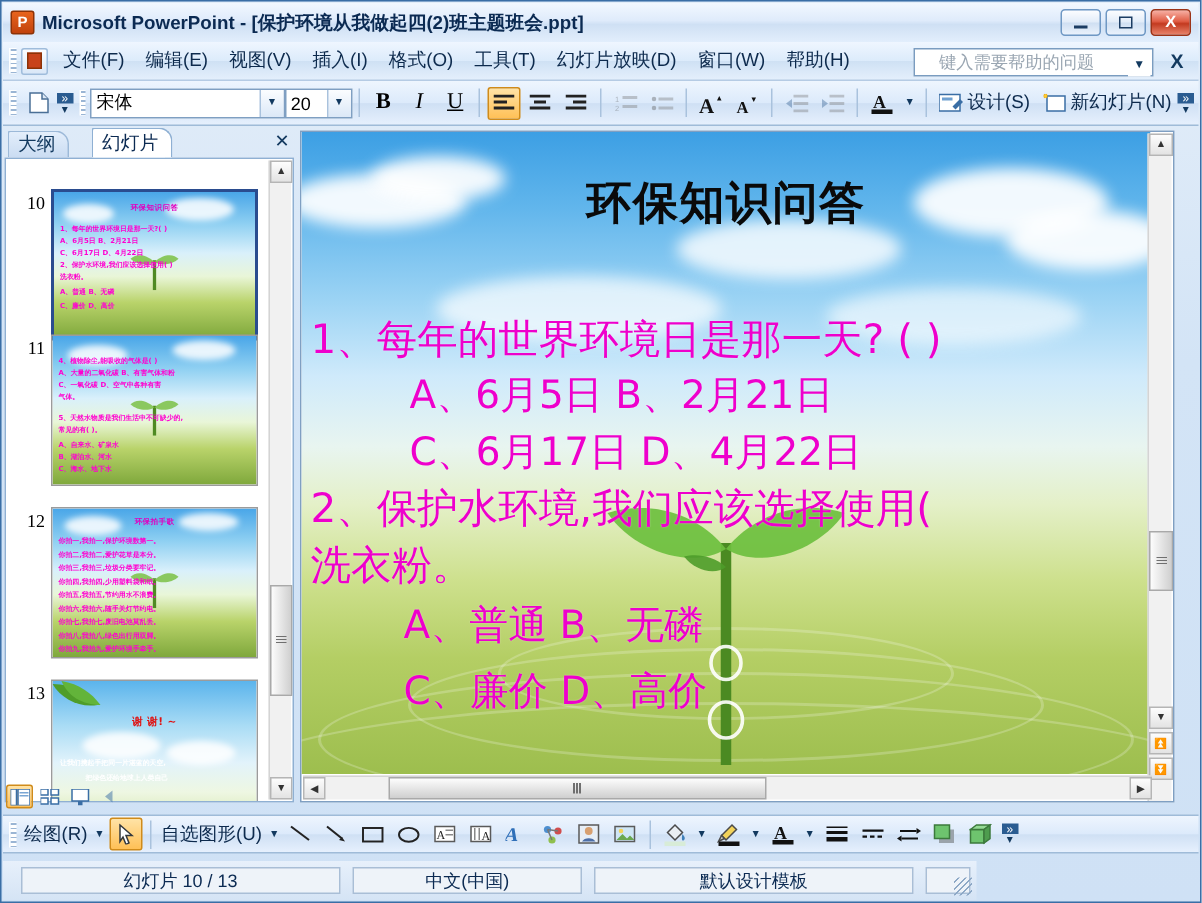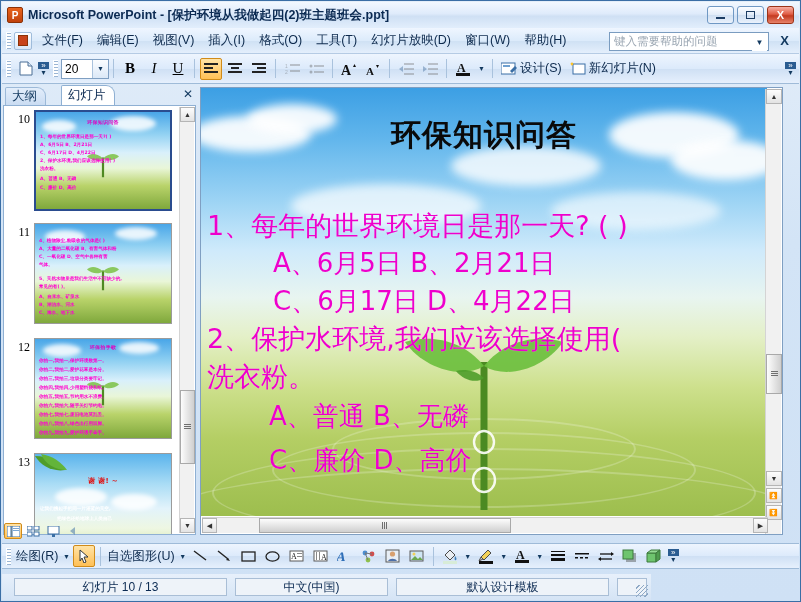--- a/index.html
+++ b/index.html
@@ -66,21 +66,21 @@
   }
   .menu-ico b{display:block;width:10px;height:11px;background:#c8431a;border:1px solid #8c3206;box-sizing:border-box;}
   .mitem{
     padding:3px 7px;color:#0d2a4d;font-size:12.5px;white-space:nowrap;cursor:default;
   }
   .askbox{
     position:absolute;right:30px;top:4px;width:160px;height:19px;
     background:#fff;border:1px solid #7a9cc0;
     display:flex;align-items:center;box-sizing:border-box;
   }
-  .askbox span{font-size:11.5px;color:#9aa6b2;padding-left:4px;}
+  .askbox span{font-size:11.5px;color:#9aa6b2;padding-left:4px;margin-left:12px;}
   .askarrow{
     position:absolute;right:1px;top:1px;width:15px;height:17px;
     background:#fff;display:flex;align-items:center;justify-content:center;
     font-size:8px;color:#12395f;
   }
   .menu-x{position:absolute;right:10px;top:5px;font-size:13px;color:#12395f;font-weight:bold;}
   
   .fmtbar{
     position:absolute;left:1px;top:53px;width:797px;height:30px;
     background:linear-gradient(180deg,#eef5fe 0%,#dceafb 50%,#cfe0f4 52%,#e6f0fd 100%);
@@ -305,20 +305,24 @@
       <svg width="14" height="15" viewBox="0 0 14 15">
           <path d="M1 1h8l4 4v9H1z" fill="#fff" stroke="#4a6f96"></path>
           <path d="M9 1v4h4" fill="#dce8f5" stroke="#4a6f96"></path>
         </svg>
     </div>
     <div class="ovf">
       <span style="background:#2a5c91;color:#fff;width:11px;text-align:center;">»</span>
         <span>▾</span>
     </div>
     <div class="grip"></div>
+    <div class="fontsel">
+      <span>宋体</span>
+      <div class="dd">▼</div>
+    </div>
     <div class="sizesel">
       <span>20</span>
       <div class="dd">▼</div>
     </div>
     <div class="sep"></div>
     <div class="tbtn" style="font-family:'Liberation Serif',serif;font-weight:bold;font-size:15px;color:#000;">B</div>
     <div class="tbtn" style="font-family:'Liberation Serif',serif;font-style:italic;font-size:15px;color:#000;">I</div>
     <div class="tbtn" style="font-family:'Liberation Serif',serif;text-decoration:underline;font-size:15px;color:#000;">U</div>
     <div class="sep"></div>
     <div class="tbtn on">
@@ -422,21 +426,21 @@
 
   <div class="leftpane">
     <div class="tabs">
       <div class="tab" style="left:2px;">大纲</div>
       <div class="tab active" style="left:58px;text-align:center;">幻灯片</div>
       <div class="tab-close">✕</div>
     </div>
 
     <div class="thumbs">
 
-      <div class="thumbrow" style="top:4px;">
+      <div class="thumbrow" style="top:20px;">
         <div class="thumbnum">10</div>
         <div class="thumbimg sel">
           <div class="tbg"></div>
           <div class="tcloud" style="left:6px;top:8px;width:34px;height:13px;"></div>
           <div class="tcloud" style="left:74px;top:4px;width:46px;height:15px;"></div>
           <div class="tsprout">
             <svg width="40" height="34" viewBox="0 0 40 34">
               <path d="M20 34V14" stroke="#4f8a23" stroke-width="2.2" fill="none"></path>
               <path d="M20 15C13 9 7 10 4 13c4 4 12 5 16 2z" fill="#7ec24a" opacity=".88"></path>
               <path d="M20 15c7-6 13-5 16-2-4 4-12 5-16 2z" fill="#7ec24a" opacity=".88"></path>

